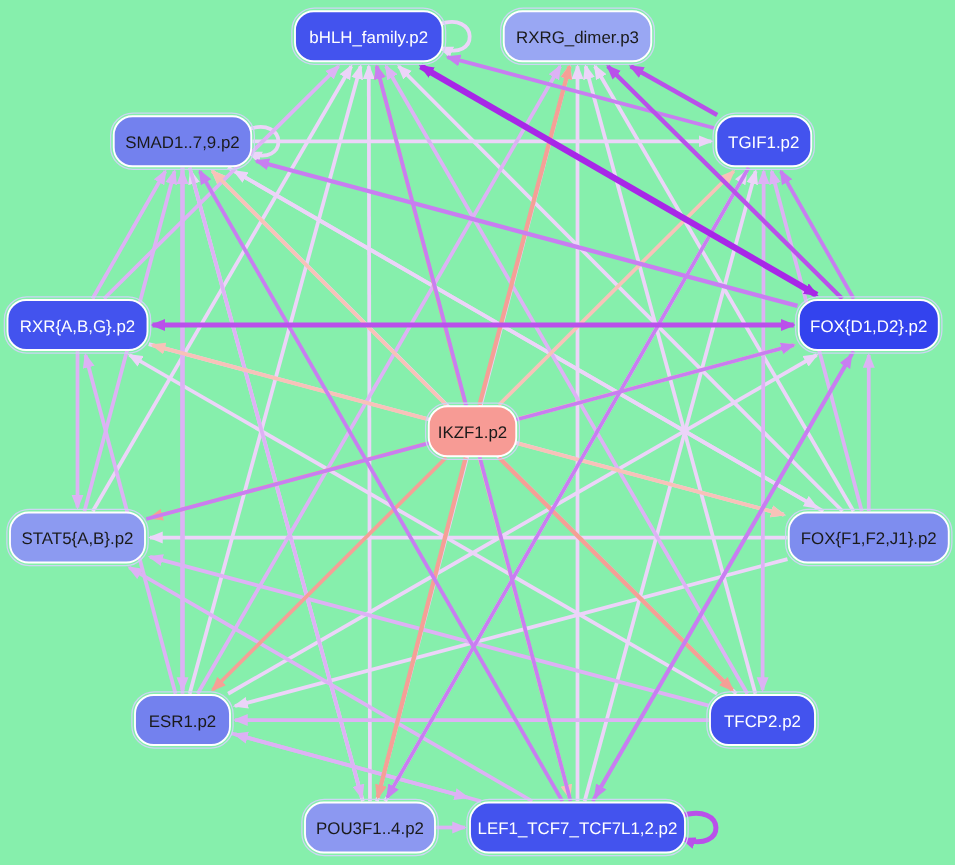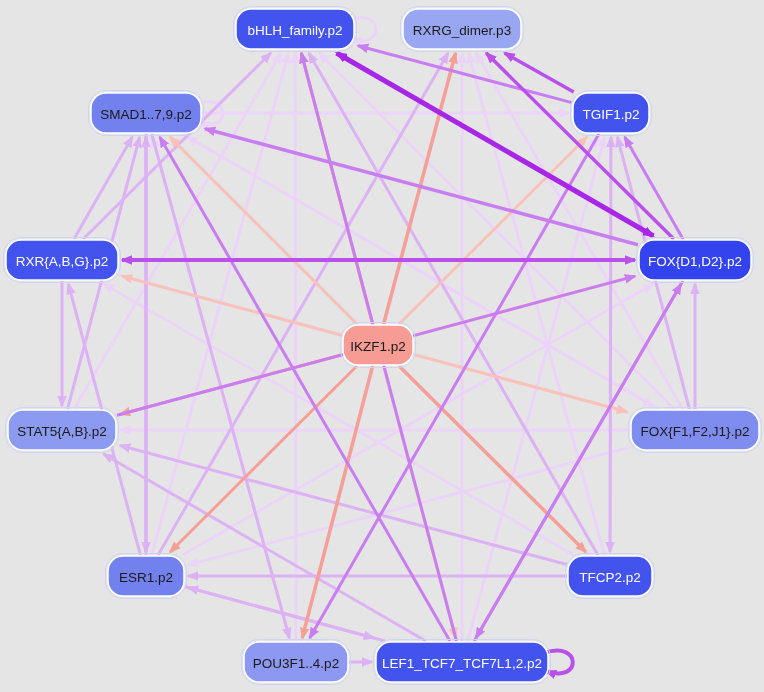--- a/index.html
+++ b/index.html
@@ -1,17 +1,17 @@
 <!DOCTYPE html>
 <html><head>
 <meta charset="utf-8">
 <style>
   html,body{margin:0;padding:0;background:#ffffff;}
   body{font-family:"Liberation Sans",sans-serif;}
-  .canvas-wrap{position:relative;width:764px;height:692px;background:#e5e5e5;overflow:hidden;}
+  .canvas-wrap{position:relative;width:764px;height:692px;background:#86efac;overflow:hidden;}
   svg{display:block;}
   .node-label{font-family:"Liberation Sans",sans-serif;font-size:13.5px;}
 </style>
 </head>
 <body>
 
 <div class="canvas-wrap">
   <svg id="graph" xmlns="http://www.w3.org/2000/svg" width="764" height="692" viewBox="0 0 764 692">
       <defs>
         <marker id="m_pale" viewBox="0 0 10 8" refX="8.5" refY="4" markerWidth="12" markerHeight="10" markerUnits="userSpaceOnUse" orient="auto">

